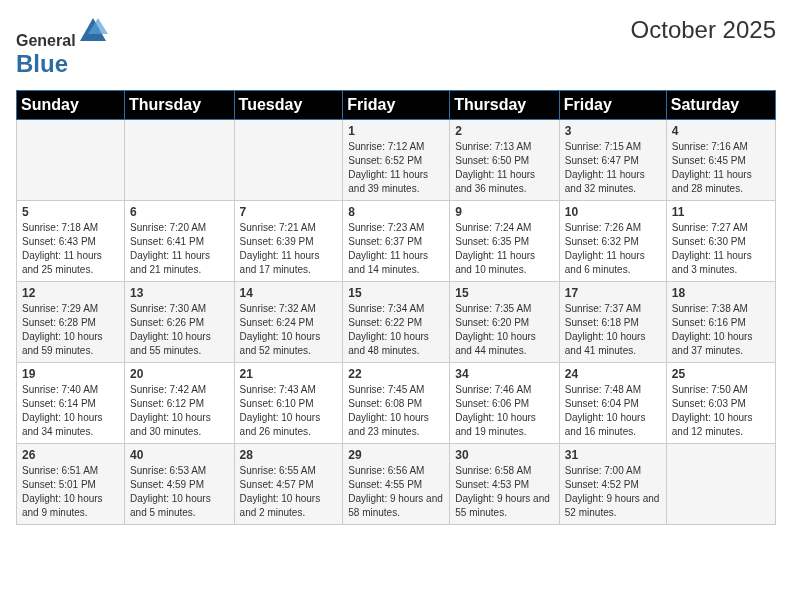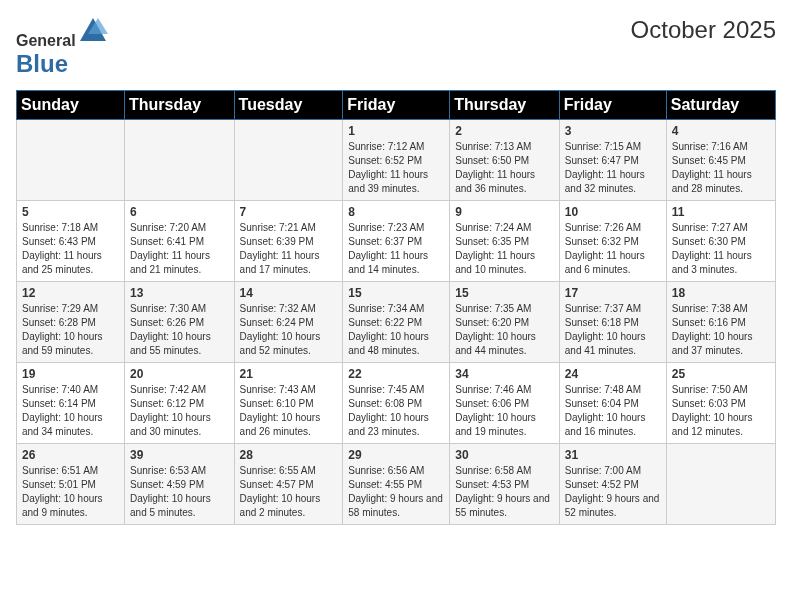--- a/index.html
+++ b/index.html
@@ -232,21 +232,21 @@
           <span class="day-number">25</span>
           <div class="day-info">Sunrise: 7:50 AM<br>Sunset: 6:03 PM<br>Daylight: 10 hours and 12 minutes.</div>
         </td>
       </tr>
       <tr>
         <td>
           <span class="day-number">26</span>
           <div class="day-info">Sunrise: 6:51 AM<br>Sunset: 5:01 PM<br>Daylight: 10 hours and 9 minutes.</div>
         </td>
         <td>
-          <span class="day-number">39</span>
+          <span class="day-number">40</span>
           <div class="day-info">Sunrise: 6:53 AM<br>Sunset: 4:59 PM<br>Daylight: 10 hours and 5 minutes.</div>
         </td>
         <td>
           <span class="day-number">28</span>
           <div class="day-info">Sunrise: 6:55 AM<br>Sunset: 4:57 PM<br>Daylight: 10 hours and 2 minutes.</div>
         </td>
         <td>
           <span class="day-number">29</span>
           <div class="day-info">Sunrise: 6:56 AM<br>Sunset: 4:55 PM<br>Daylight: 9 hours and 58 minutes.</div>
         </td>

